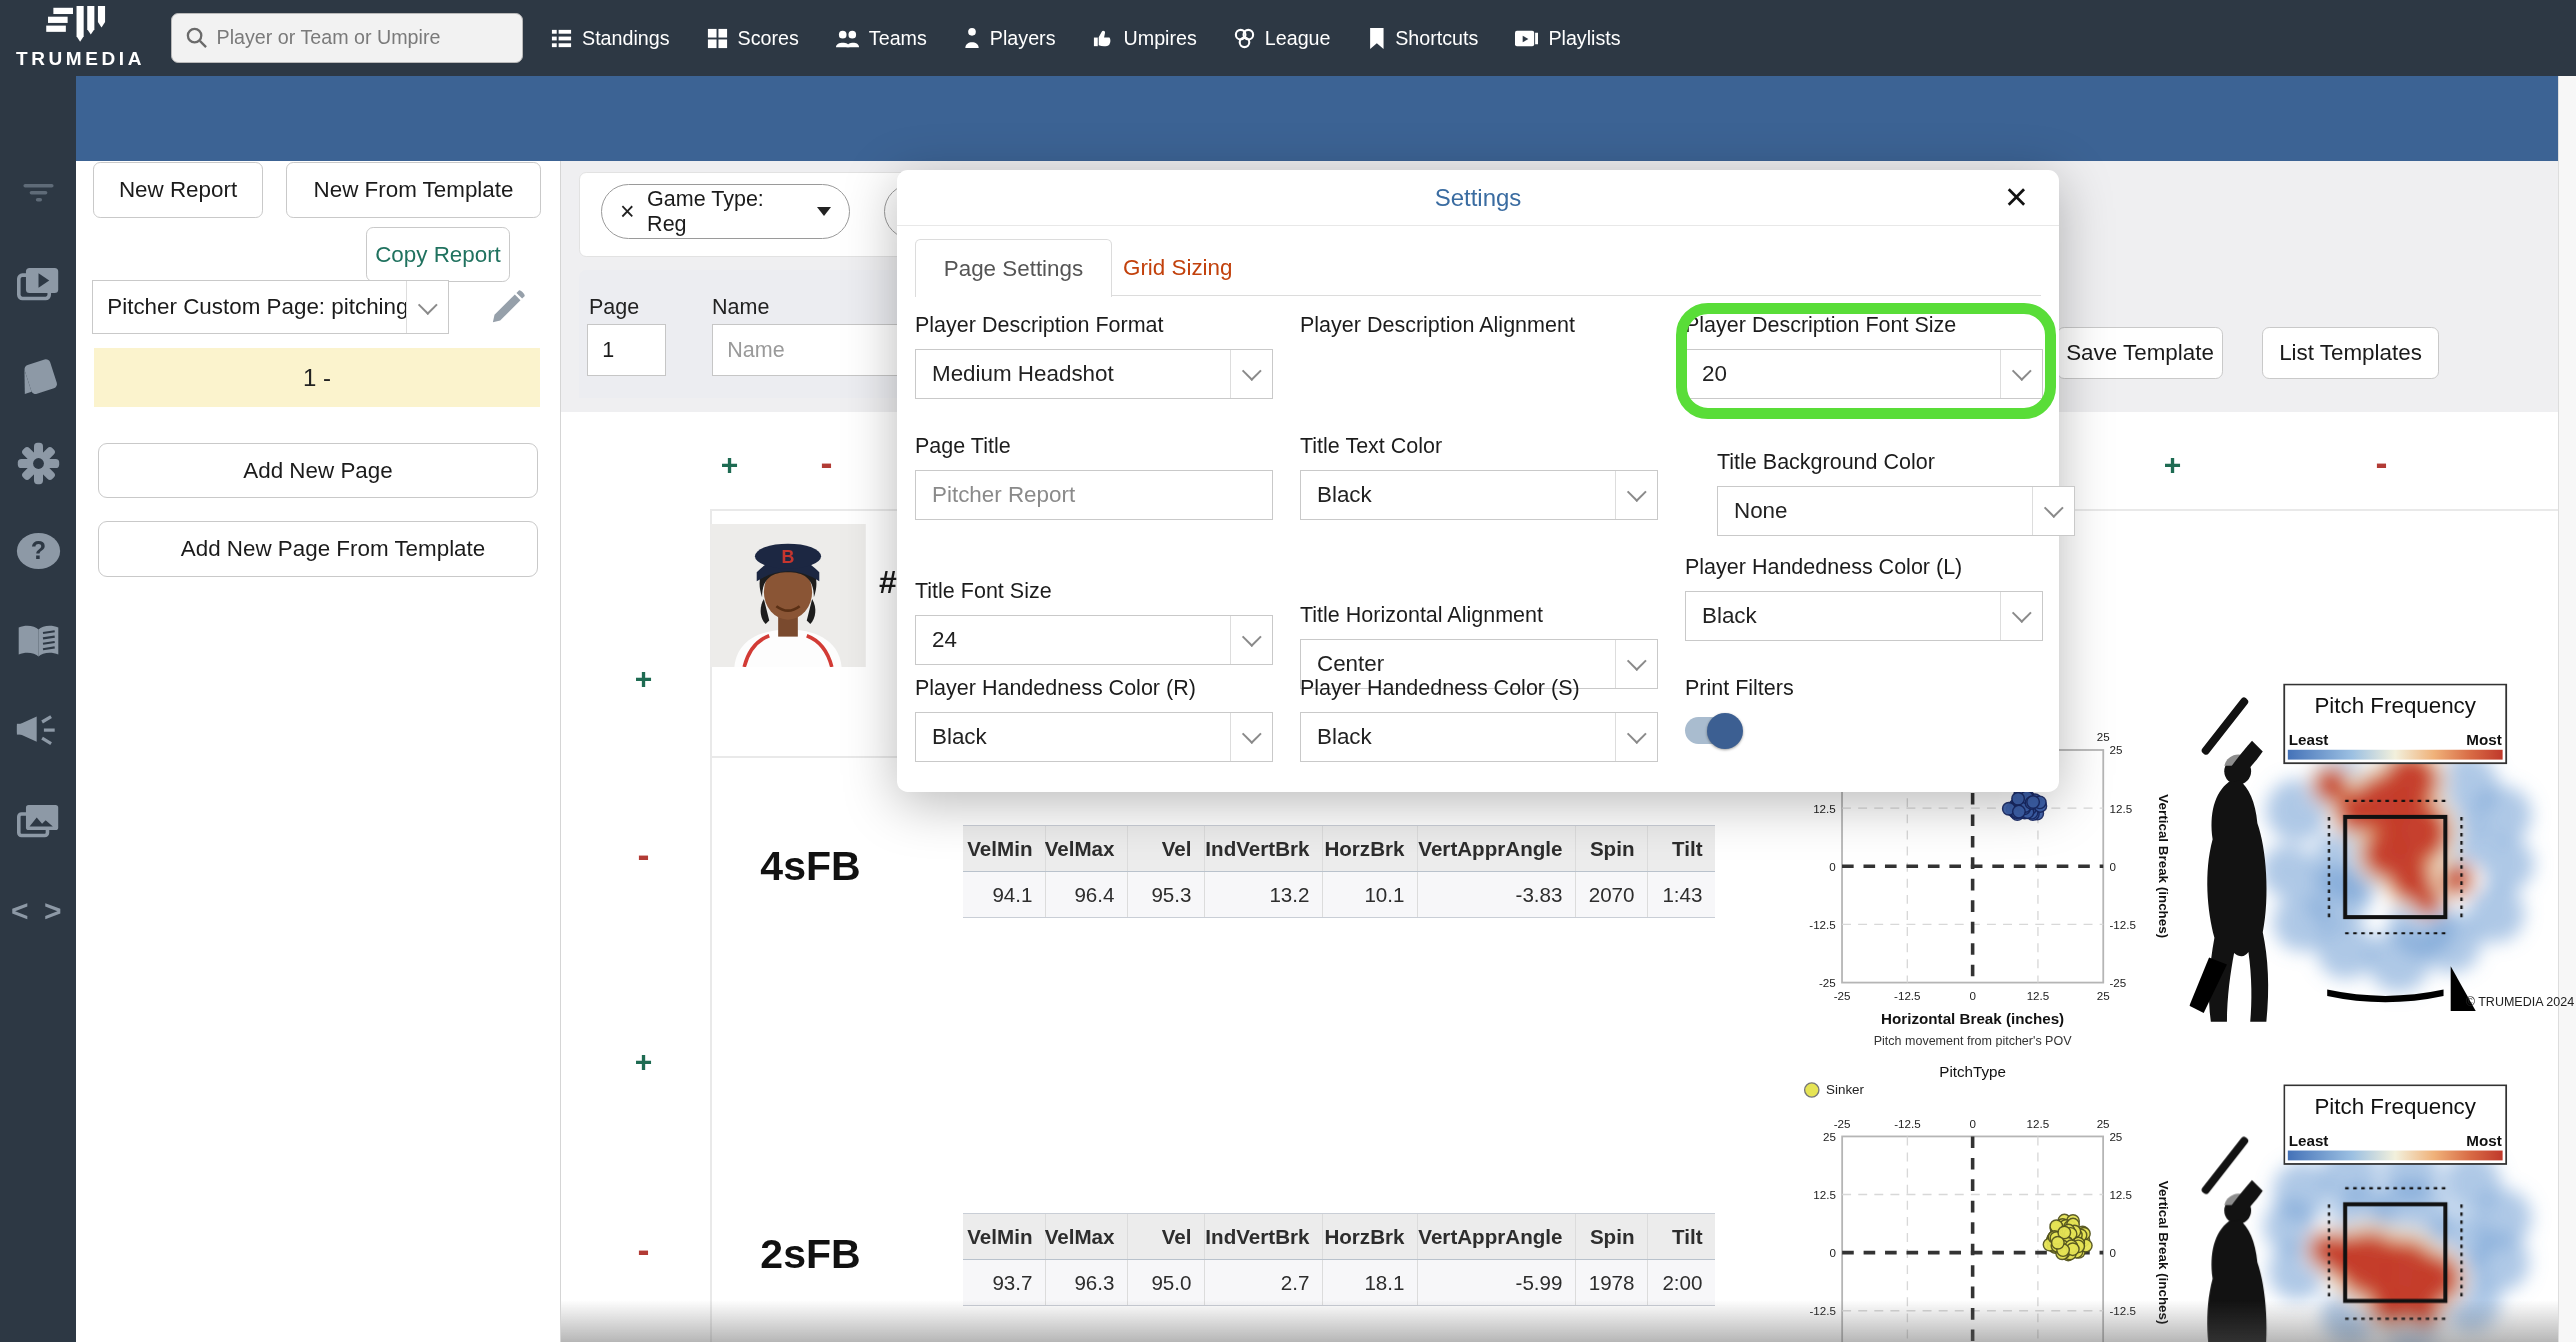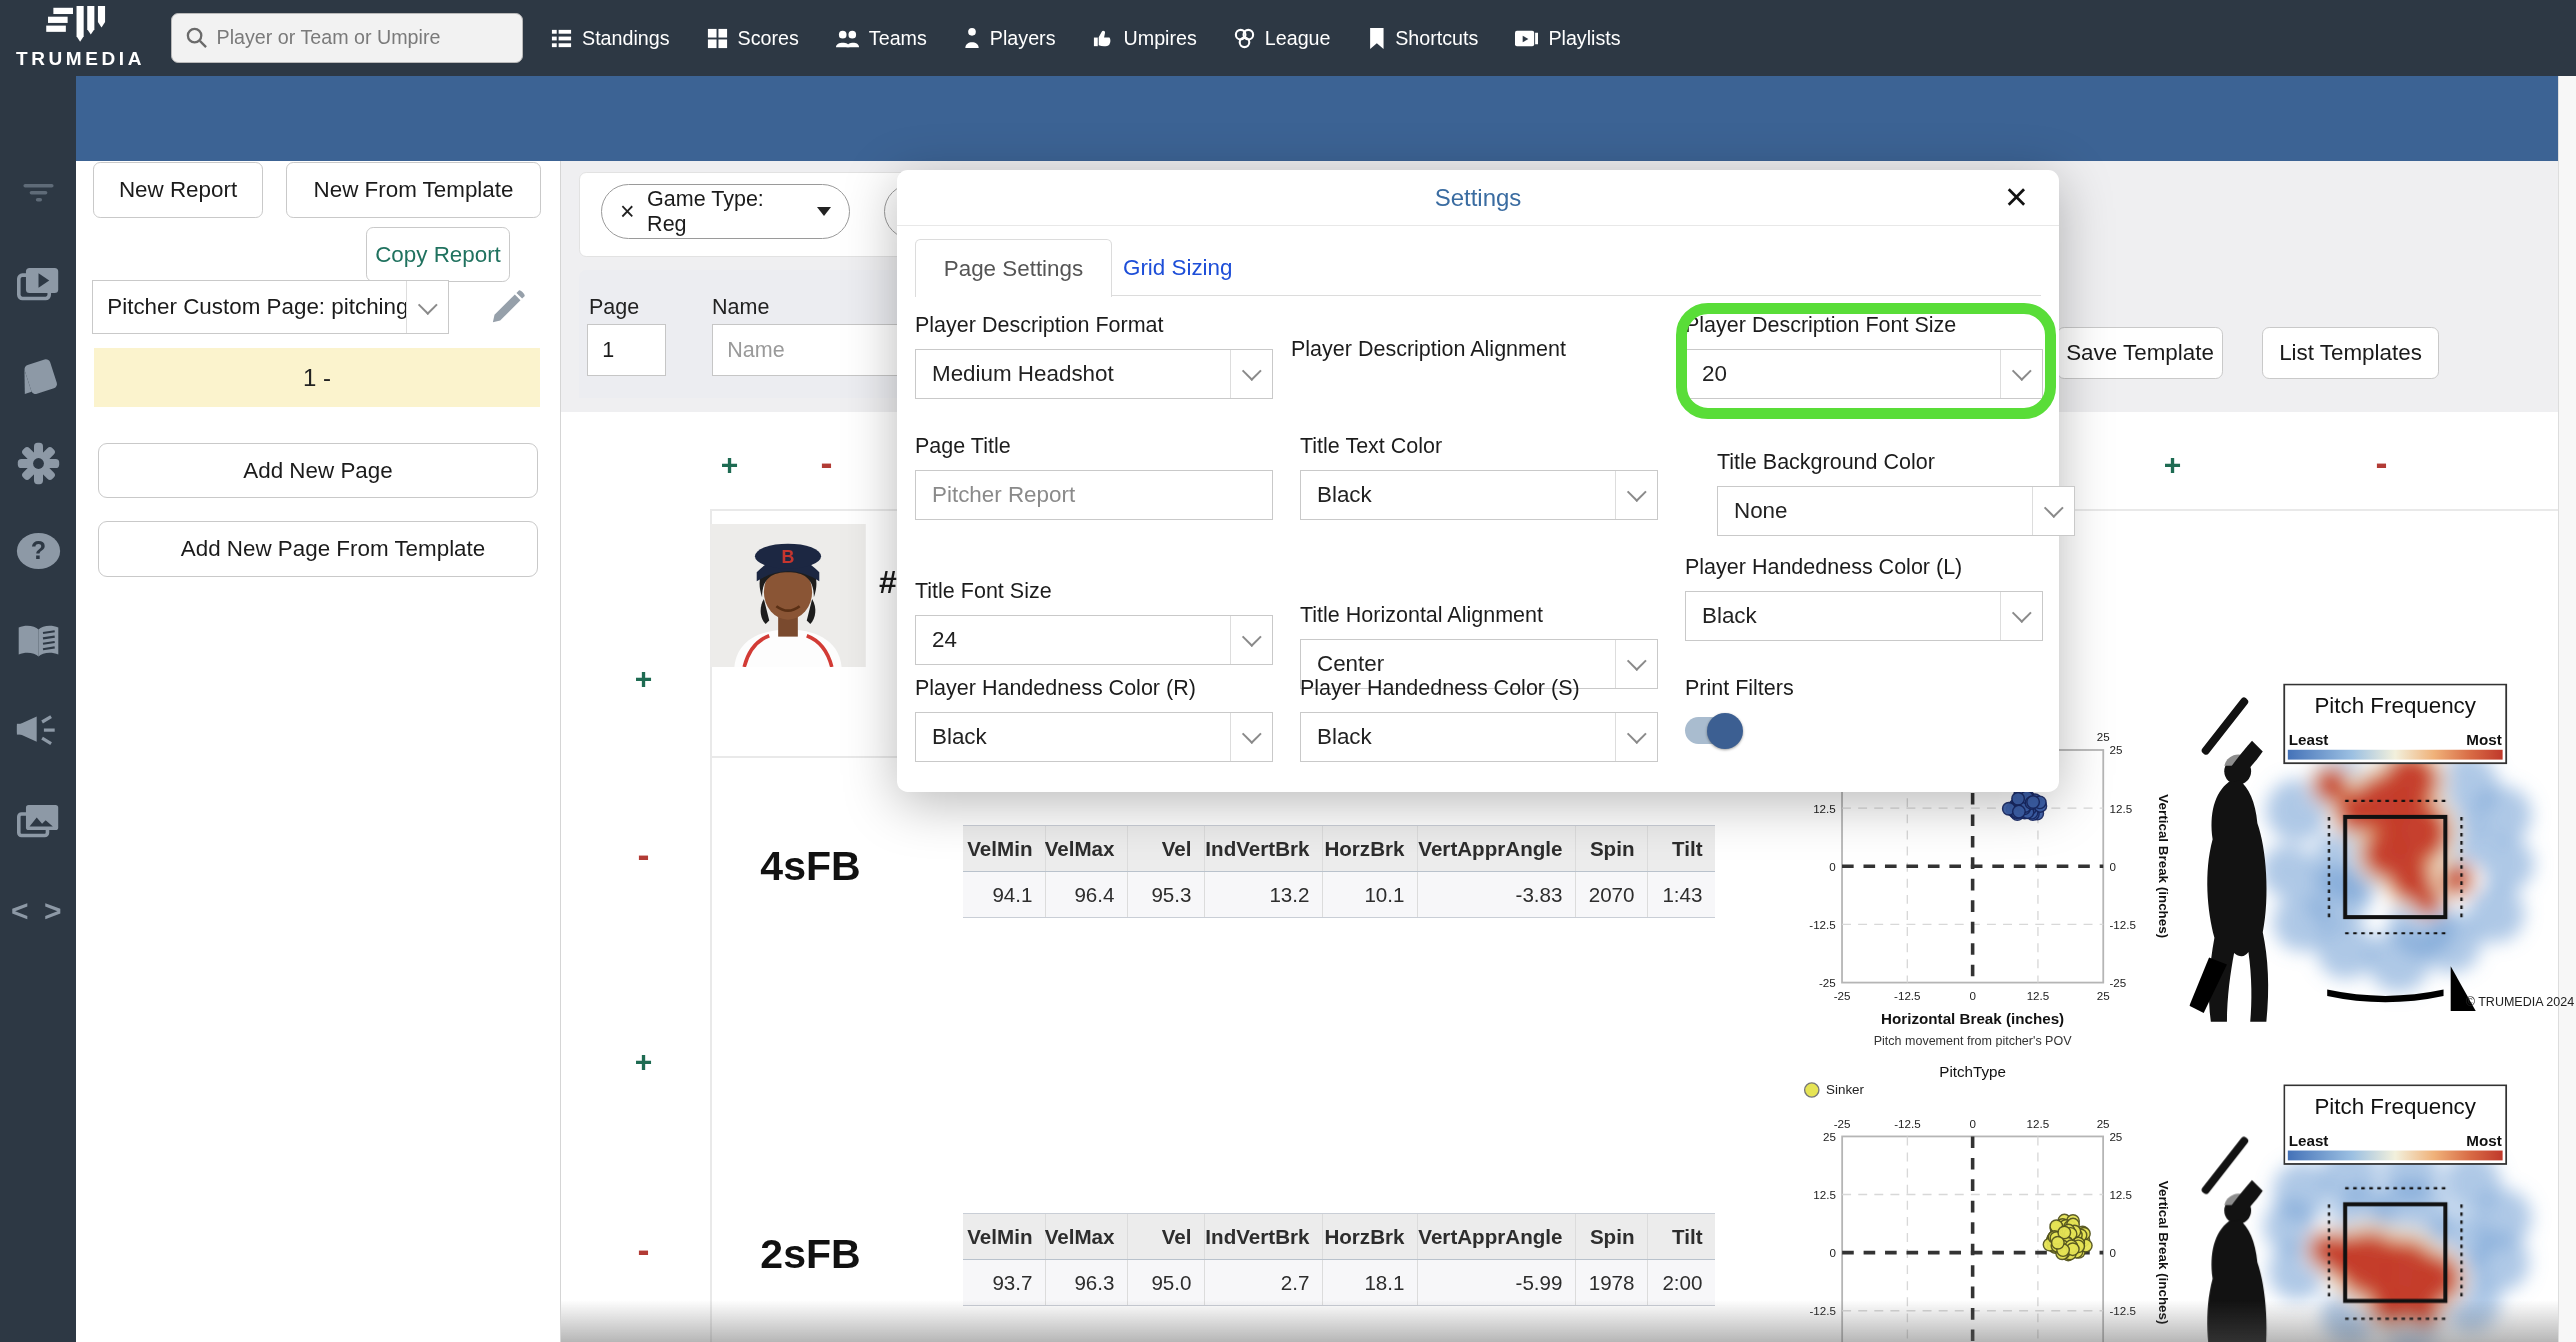--- a/index.html
+++ b/index.html
@@ -59,21 +59,21 @@
   .modal{left:897px;top:170px;width:1162px;height:622px;background:#fff;border-radius:10.7px;
          box-shadow:0 10.7px 54px rgba(0,0,0,.28);z-index:50;}
   .mtitle{position:absolute;left:0;top:14.3px;width:100%;text-align:center;font-size:24px;color:#3a6ca1;}
   .mclose{position:absolute;left:1096px;top:3.6px;width:47px;height:47px;font-size:39px;font-weight:300;color:#111;
           display:flex;align-items:center;justify-content:center;cursor:pointer;}
   .hdiv{position:absolute;left:0;top:55px;width:1162px;height:0.9px;background:#e8e8e8;}
   .tabline{position:absolute;left:18px;top:125px;width:1126px;height:0.9px;background:#dcdcdc;}
   .tab-active{position:absolute;left:18px;top:69px;width:195px;height:57px;background:#fff;border:0.9px solid #dcdcdc;
               border-bottom:none;border-radius:5.4px 5.4px 0 0;display:flex;align-items:center;justify-content:center;
               font-size:22.4px;color:#555;z-index:2;}
-  .tab-link{position:absolute;left:226px;top:69px;height:57px;display:flex;align-items:center;font-size:22.4px;color:#1d4ed8;cursor:pointer;}
+  .tab-link{position:absolute;left:226px;top:69px;height:57px;display:flex;align-items:center;font-size:22.4px;color:#c2410c;cursor:pointer;}
   .cell{position:absolute;width:358px;}
   .cell .flabel{font-size:21.5px;color:#1c1c1c;}
   .fctrl{margin-top:10.7px;height:50px;border:0.9px solid #c9c9c9;display:flex;align-items:center;box-sizing:border-box;background:#fff;}
   .fctrl .val{flex:1;font-size:22.4px;padding-left:16px;color:#222;white-space:nowrap;overflow:hidden;}
   .fctrl .val.gray{color:#8a8a8a;}
   .toggle{margin-top:16px;position:relative;width:52px;height:27px;border-radius:13.4px;background:#a9bccf;cursor:pointer;}
   .knob{position:absolute;left:21.5px;top:-4.5px;width:36px;height:36px;border-radius:50%;background:#3c5f92;box-shadow:0 0.9px 2.7px rgba(0,0,0,.4);}
   .ring{left:1676px;top:303px;width:380px;height:116px;border:11.6px solid #59dd38;border-radius:32px;z-index:70;box-sizing:border-box;}
   .fade{left:561px;top:1300px;width:1997px;height:43px;background:linear-gradient(to bottom,rgba(255,255,255,0),rgba(90,90,90,.45));z-index:10;}
   svg text{font-family:"Liberation Sans",sans-serif;}
@@ -829,21 +829,21 @@
 
     <div class="cell" style="left:18px;top:143px;">
       <div class="flabel">Player Description Format</div>
       <div class="fctrl">
         <span class="val">Medium Headshot</span>
         <span class="chevcell">
             <span class="chev"></span>
           </span>
       </div>
     </div>
-    <div class="cell" style="left:394px;top:143px;margin-top:24px;">
+    <div class="cell" style="left:403px;top:143px;">
       <div class="flabel">Player Description Alignment</div>
     </div>
     <div class="cell" style="left:788px;top:143px;">
       <div class="flabel">Player Description Font Size</div>
       <div class="fctrl">
         <span class="val">20</span>
         <span class="chevcell">
             <span class="chev"></span>
           </span>
       </div>

